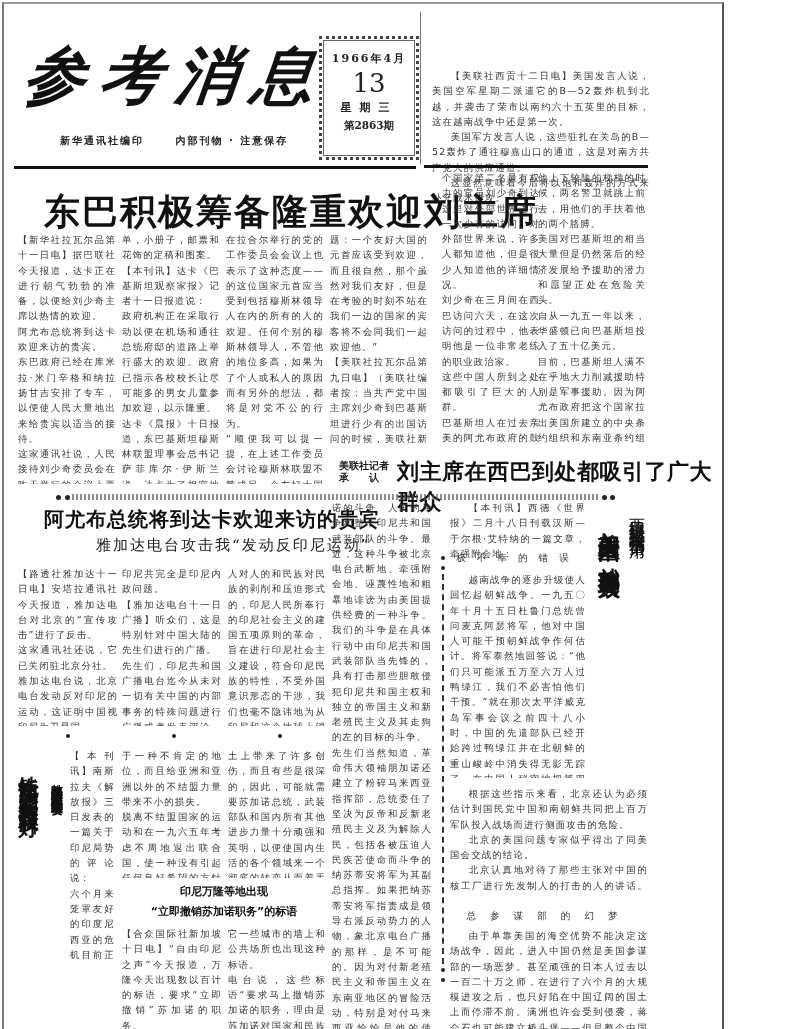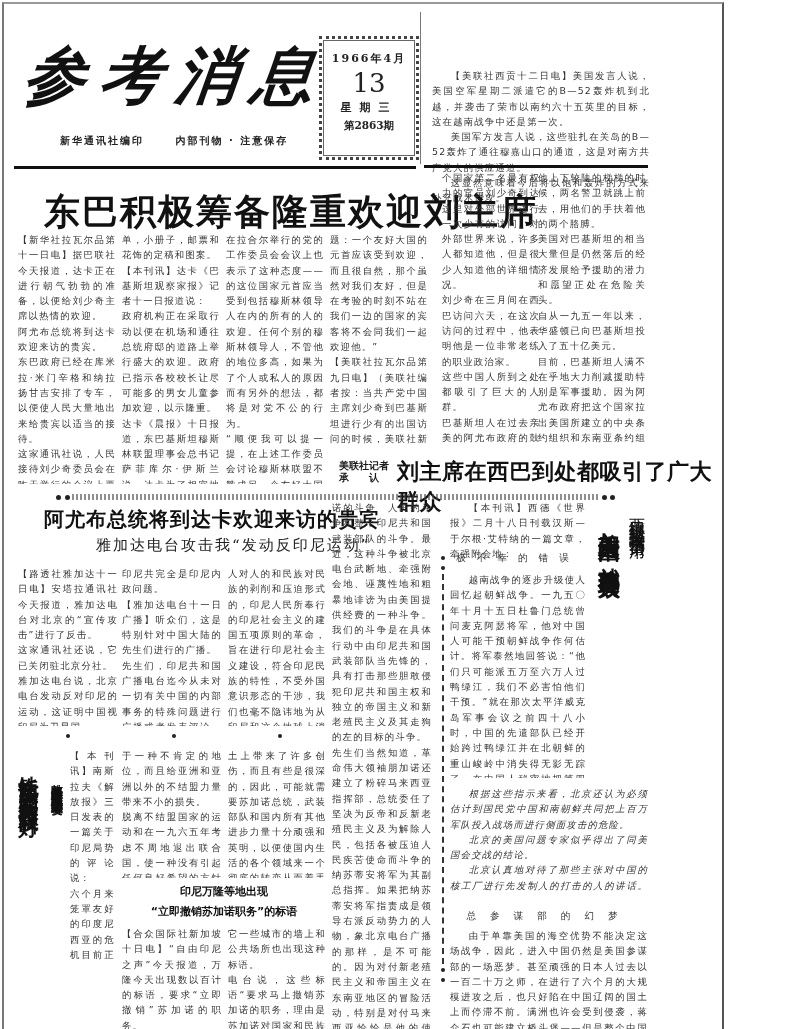--- a/index.html
+++ b/index.html
@@ -149,21 +149,21 @@
   <div class="abs dot" style="left:437px;top:974px;width:4px;height:4px;"></div>
 
   <div class="abs txt" style="left:446px;top:496px;width:136px;">
     <p>【本刊讯】西德《世界报》二月十八日刊载汉斯—于尔根·艾特纳的一篇文章，牵强附会地：</p>
   </div>
   <div class="abs center-title" style="left:446px;top:548px;width:136px;">极不幸的错误</div>
   <div class="col txt" style="left:446px;top:568px;width:136px;height:206px;">
     <p>越南战争的逐步升级使人回忆起朝鲜战争。一九五〇年十月十五日杜鲁门总统曾问麦克阿瑟将军，他对中国人可能干预朝鲜战争作何估计。将军泰然地回答说：“他们只可能派五万至六万人过鸭绿江，我们不必害怕他们干预。”就在那次太平洋威克岛军事会议之前四十八小时，中国的先遣部队已经开始跨过鸭绿江并在北朝鲜的重山峻岭中消失得无影无踪了。在中国人秘密地把第四野战军集结在作战地区以后，他们进攻了，并出其不意地使美国人濒于毁灭的边缘。</p>
 
   </div>
-  <div class="col txt" style="left:446px;top:782px;width:198px;height:110px;font-style:italic;">
+  <div class="col txt" style="left:446px;top:782px;width:198px;height:110px;">
     <p>根据这些指示来看，北京还认为必须估计到国民党中国和南朝鲜共同把上百万军队投入战场而进行侧面攻击的危险。</p>
     <p>北京的美国问题专家似乎得出了同美国会交战的结论。</p>
     <p>北京认真地对待了那些主张对中国的核工厂进行先发制人的打击的人的讲话。北京说，人们不要认为，这仅仅是“说给人听听的想法”。中国官员认为，鉴于“美帝国主义的豺狼本性不会改变”，越南战争将逐步升级达到合乎逻辑的顶点。</p>
   </div>
   <div class="abs center-title" style="left:446px;top:906px;width:198px;letter-spacing:14px;">总参谋部的幻梦</div>
   <div class="col txt" style="left:446px;top:924px;width:198px;height:102px;">
     <p>由于单靠美国的海空优势不能决定这场战争，因此，进入中国仍然是美国参谋部的一场恶梦。甚至顽强的日本人过去以一百二十万之师，在进行了六个月的大规模进攻之后，也只好陷在中国辽阔的国土上而停滞不前。满洲也许会受到侵袭，蒋介石也可能建立桥头堡——但是整个中国是占领不了的。</p>
 
   </div>
 

